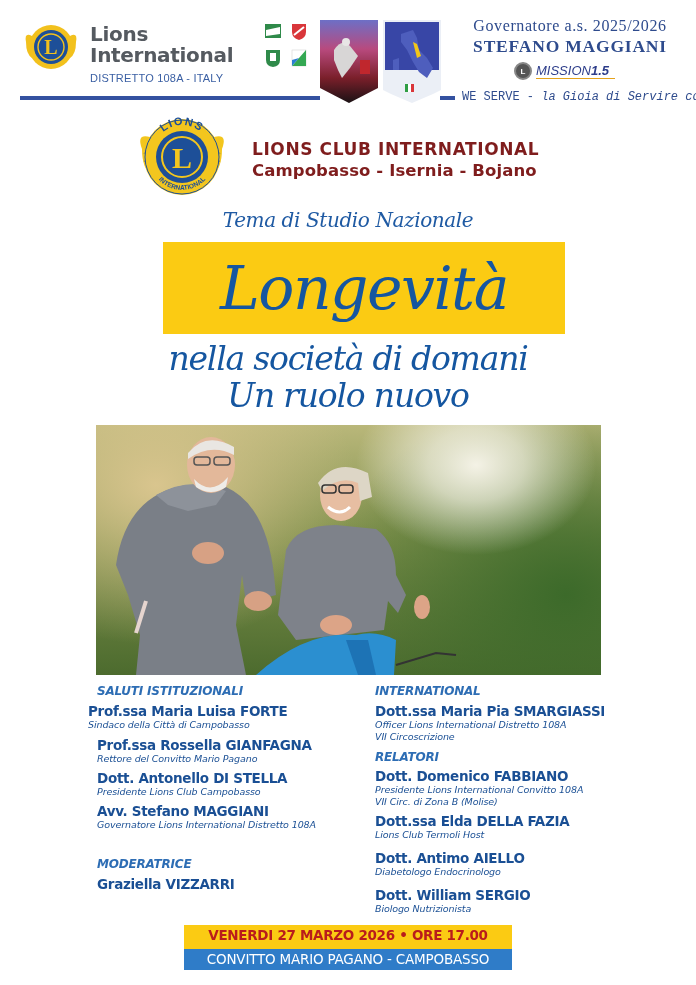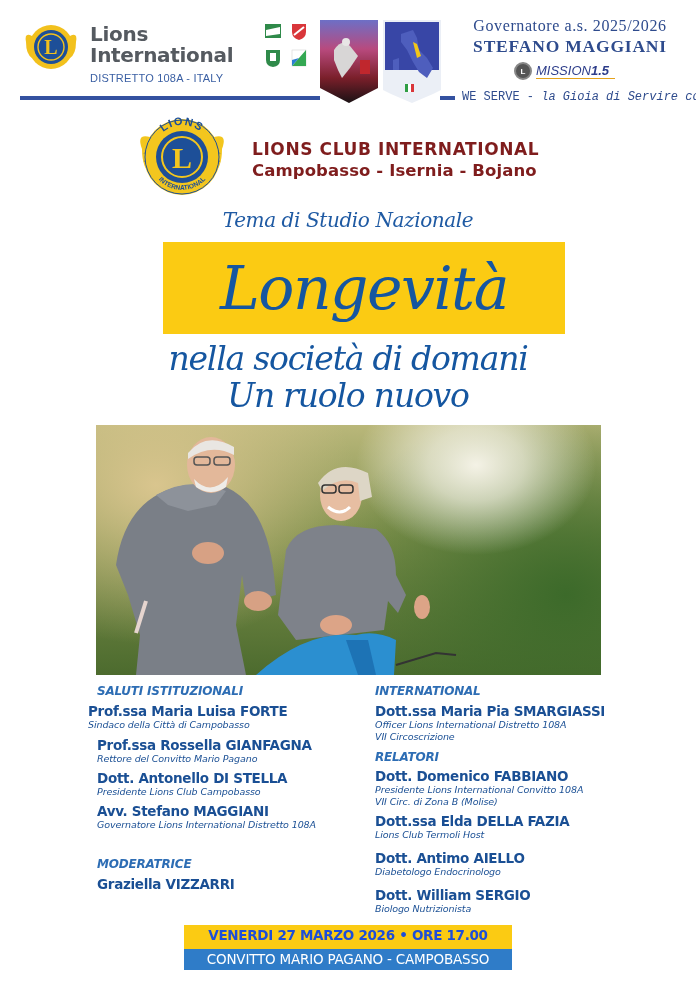--- a/index.html
+++ b/index.html
@@ -51,21 +51,21 @@
       radial-gradient(ellipse 240px 200px at 470px 170px, #3c6a2a 0%, rgba(60,106,42,0) 100%),
       linear-gradient(180deg, #b9b77a 0%, #7f904c 45%, #4c6b2e 100%);
   }
   .photo svg { position: absolute; left: 0; top: 0; }
   .sec-head { font-family: "DejaVu Sans", sans-serif; font-weight: bold; font-style: italic; font-size: 12px; color: #2d6db4; letter-spacing: -0.2px; }
   .p-name { font-family: "DejaVu Sans", sans-serif; font-weight: bold; font-size: 13.5px; color: #1a4f94; letter-spacing: -0.3px; line-height: 16px; white-space: nowrap; }
   .p-role { font-family: "DejaVu Sans", sans-serif; font-style: italic; font-size: 9.5px; color: #1a4f94; line-height: 12px; white-space: nowrap; letter-spacing: -0.1px; }
   .blk { position: absolute; }
 
   
-  .date-bar { position: absolute; left: 184px; top: 925px; width: 328px; height: 37px; background: #fbcb13; text-align: center; font-family: "DejaVu Sans", sans-serif; font-weight: bold; font-size: 13.5px; line-height: 21px; color: #1d4ed8; letter-spacing: -0.3px; }
+  .date-bar { position: absolute; left: 184px; top: 925px; width: 328px; height: 37px; background: #fbcb13; text-align: center; font-family: "DejaVu Sans", sans-serif; font-weight: bold; font-size: 13.5px; line-height: 21px; color: #b91c1c; letter-spacing: -0.3px; }
   .venue-bar { position: absolute; left: 184px; top: 949px; width: 328px; height: 21px; background: #2f7cc8; text-align: center; font-family: "DejaVu Sans", sans-serif; font-size: 13.5px; line-height: 21px; color: #ffffff; letter-spacing: -0.2px; }
 </style>
 </head>
 <body>
 
 <div>
   <svg class="hdr-logo" viewBox="0 0 58 54">
     <path d="M4 22 Q2 12 10 16 L14 26 L10 38 Q4 34 4 22Z" fill="#f2c11d"></path>
     <path d="M54 22 Q56 12 48 16 L44 26 L48 38 Q54 34 54 22Z" fill="#f2c11d"></path>
     <circle cx="29" cy="27" r="22" fill="#f2c11d"></circle>

